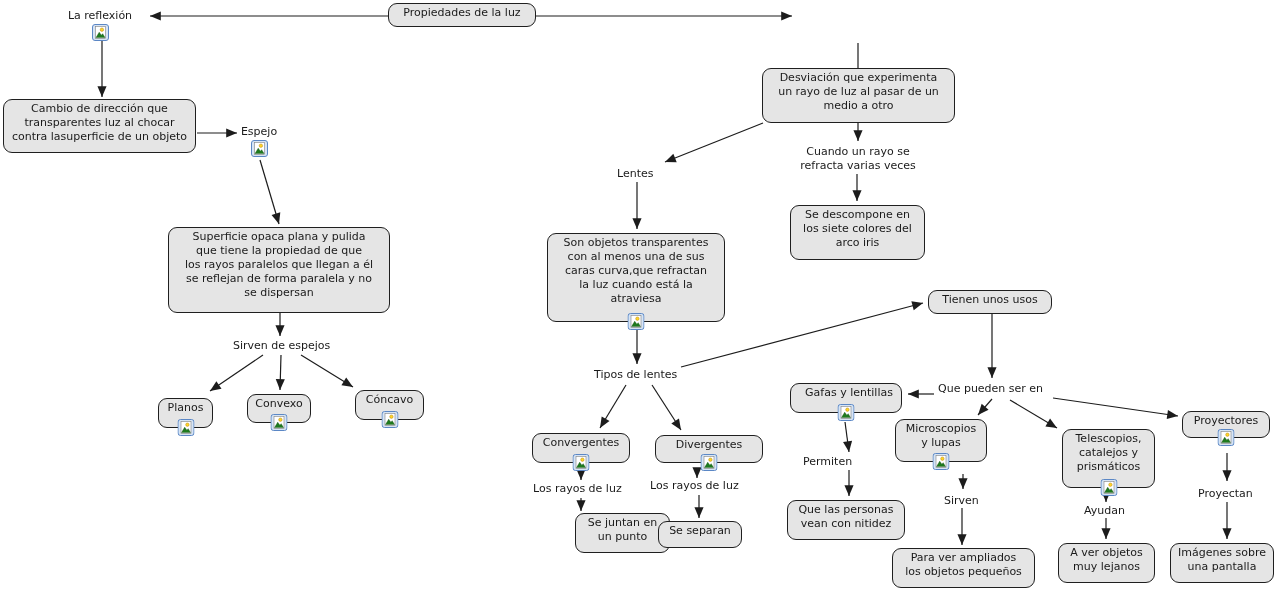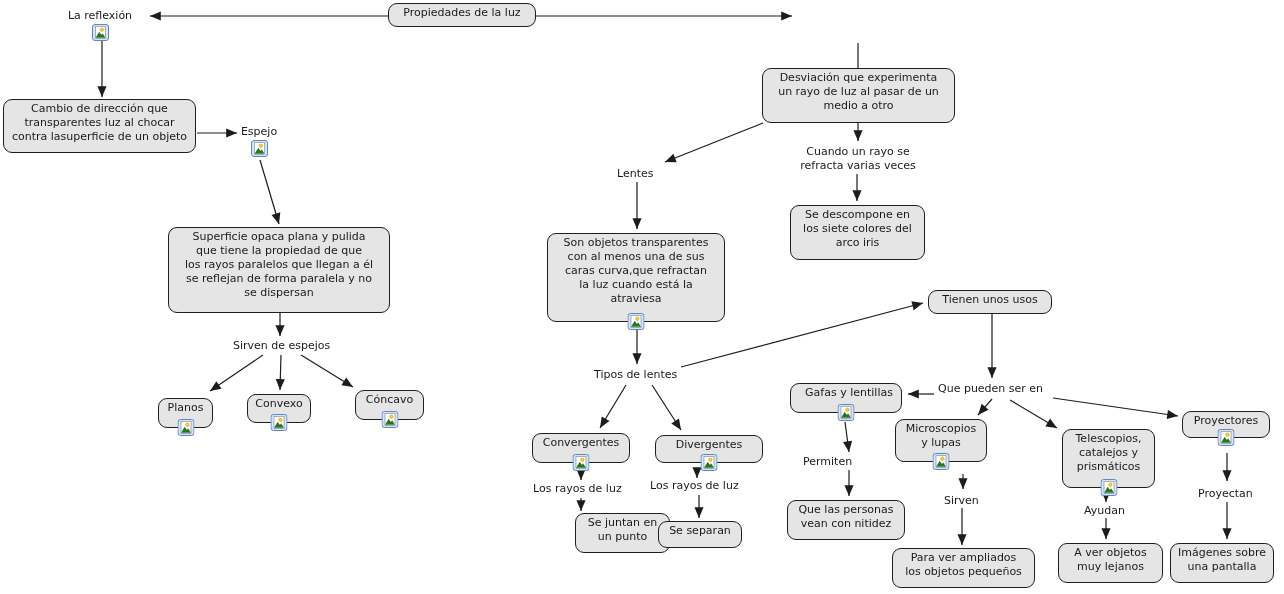--- a/index.html
+++ b/index.html
@@ -211,21 +211,21 @@
   <div class="concept" style="left:787px;top:500px;width:118px;height:40px;">
       <span class="txt">Que las personas
 vean con nitidez</span>
     </div>
 
   <div class="concept" style="left:892px;top:548px;width:143px;height:40px;">
       <span class="txt">Para ver ampliados
 los objetos pequeños</span>
     </div>
 
-  <div class="concept" style="left:1058px;top:543px;width:105px;height:40px;">
+  <div class="concept" style="left:1058px;top:543px;width:97px;height:40px;">
       <span class="txt">A ver objetos
 muy lejanos</span>
     </div>
 
   <div class="concept" style="left:1170px;top:543px;width:104px;height:40px;">
       <span class="txt">Imágenes sobre
 una pantalla</span>
     </div>
 
   <div class="label-group" style="left:58px;top:9px;width:84px;">

